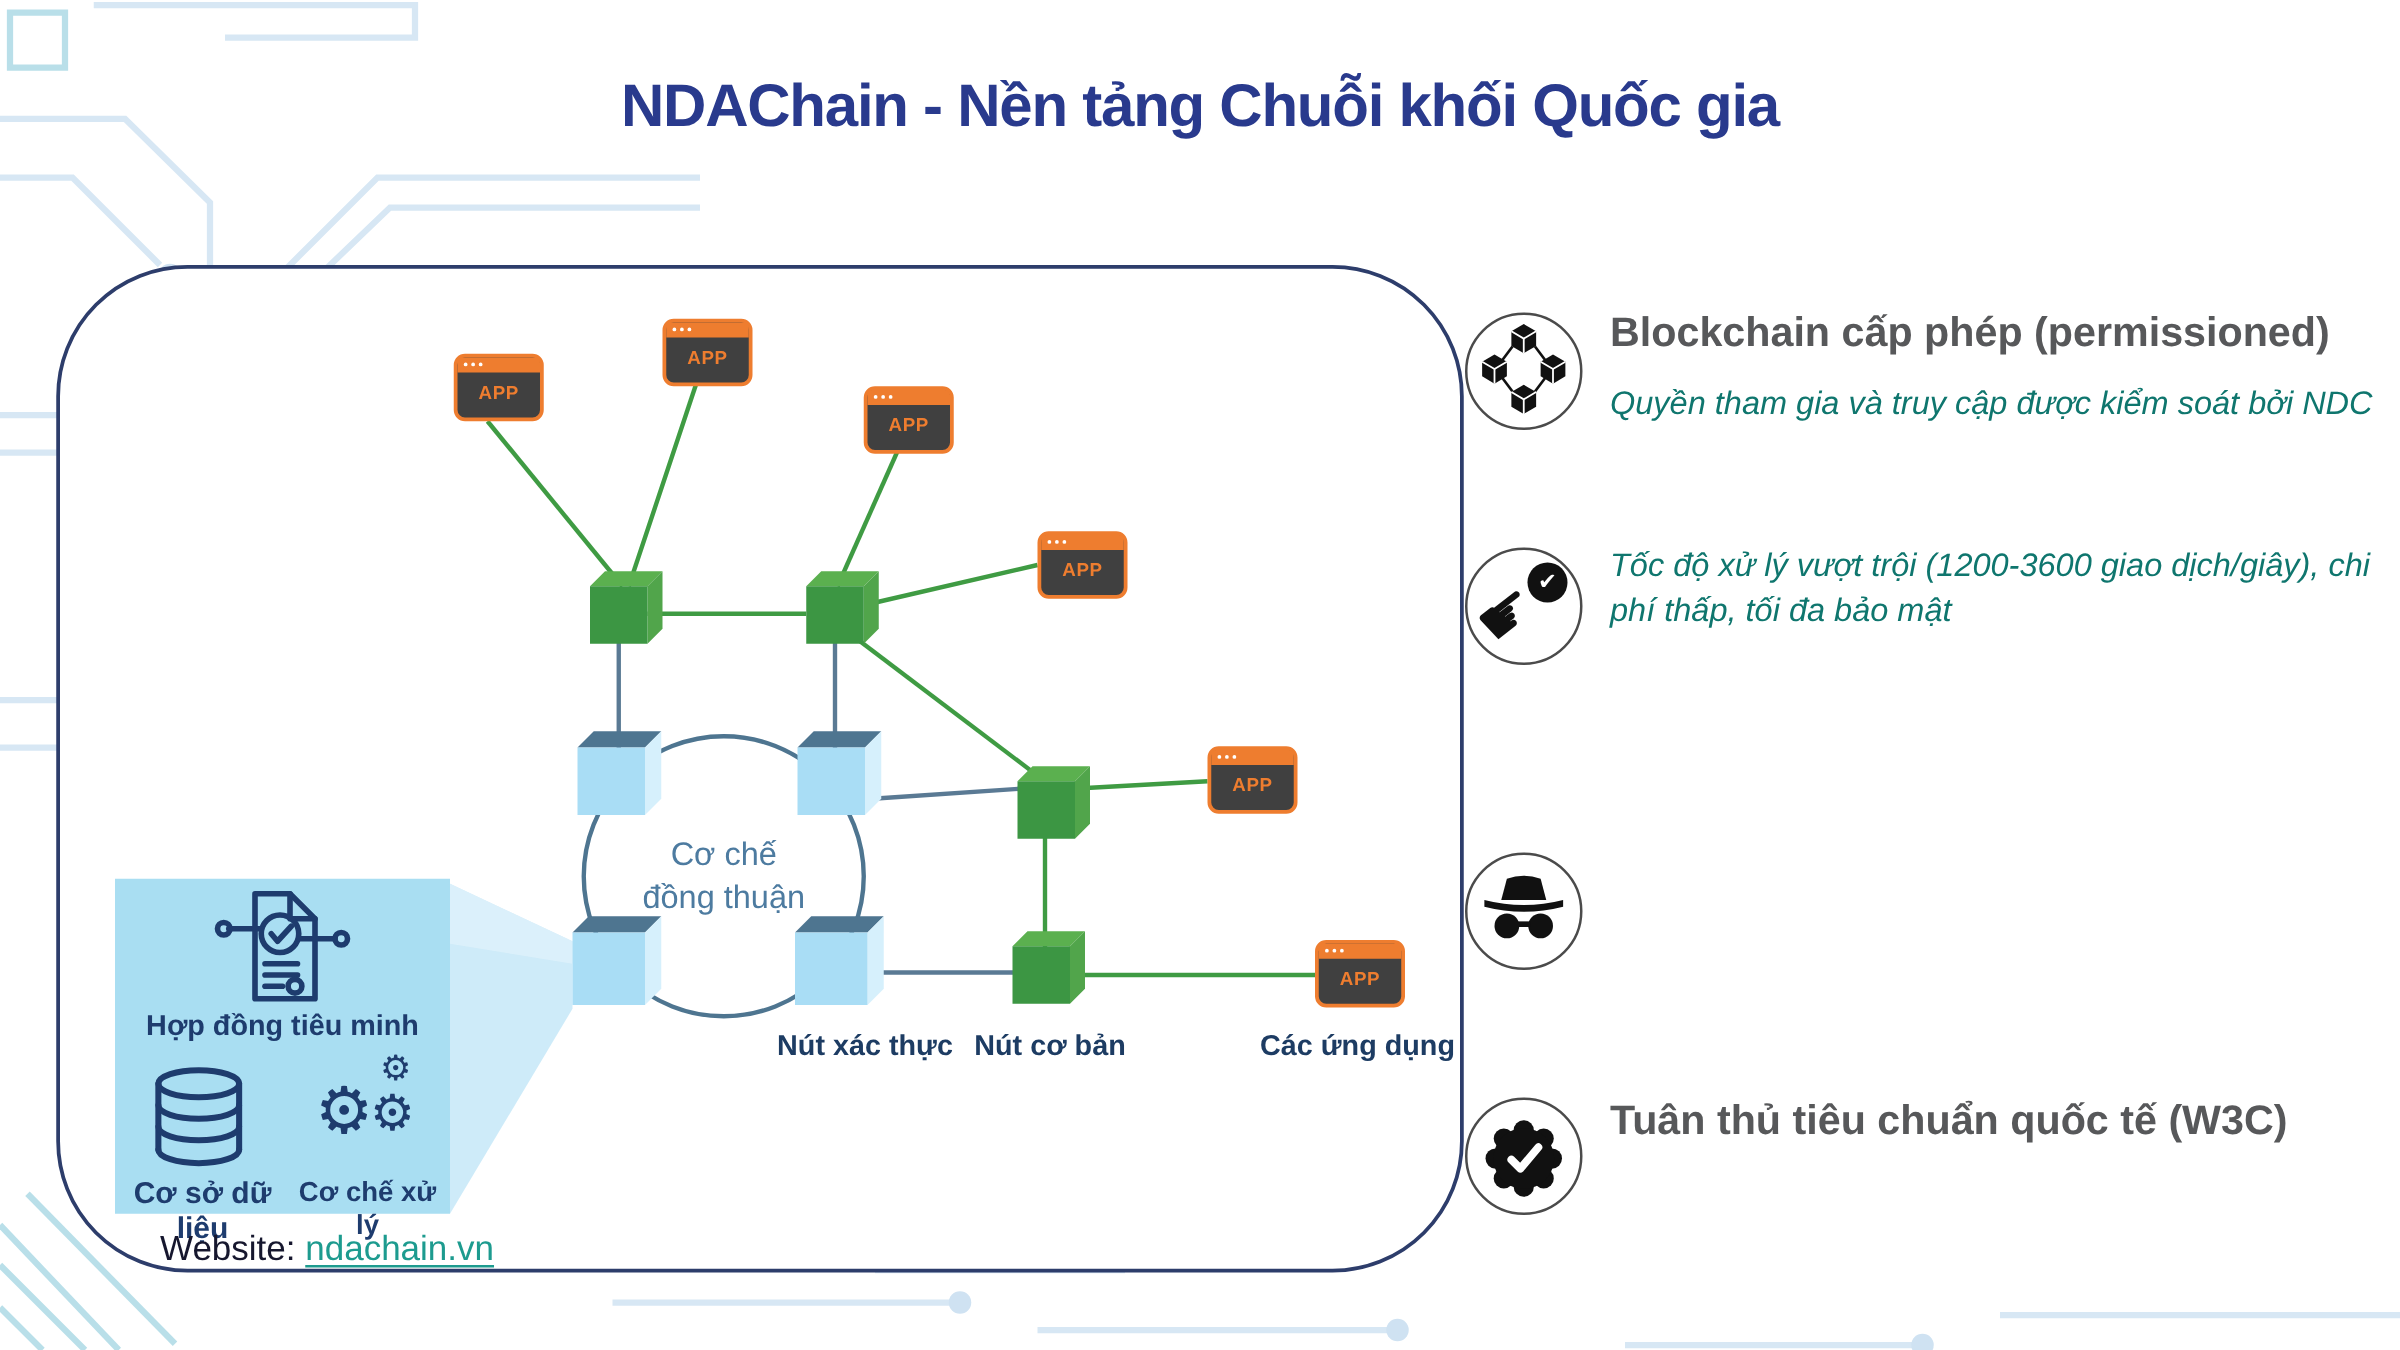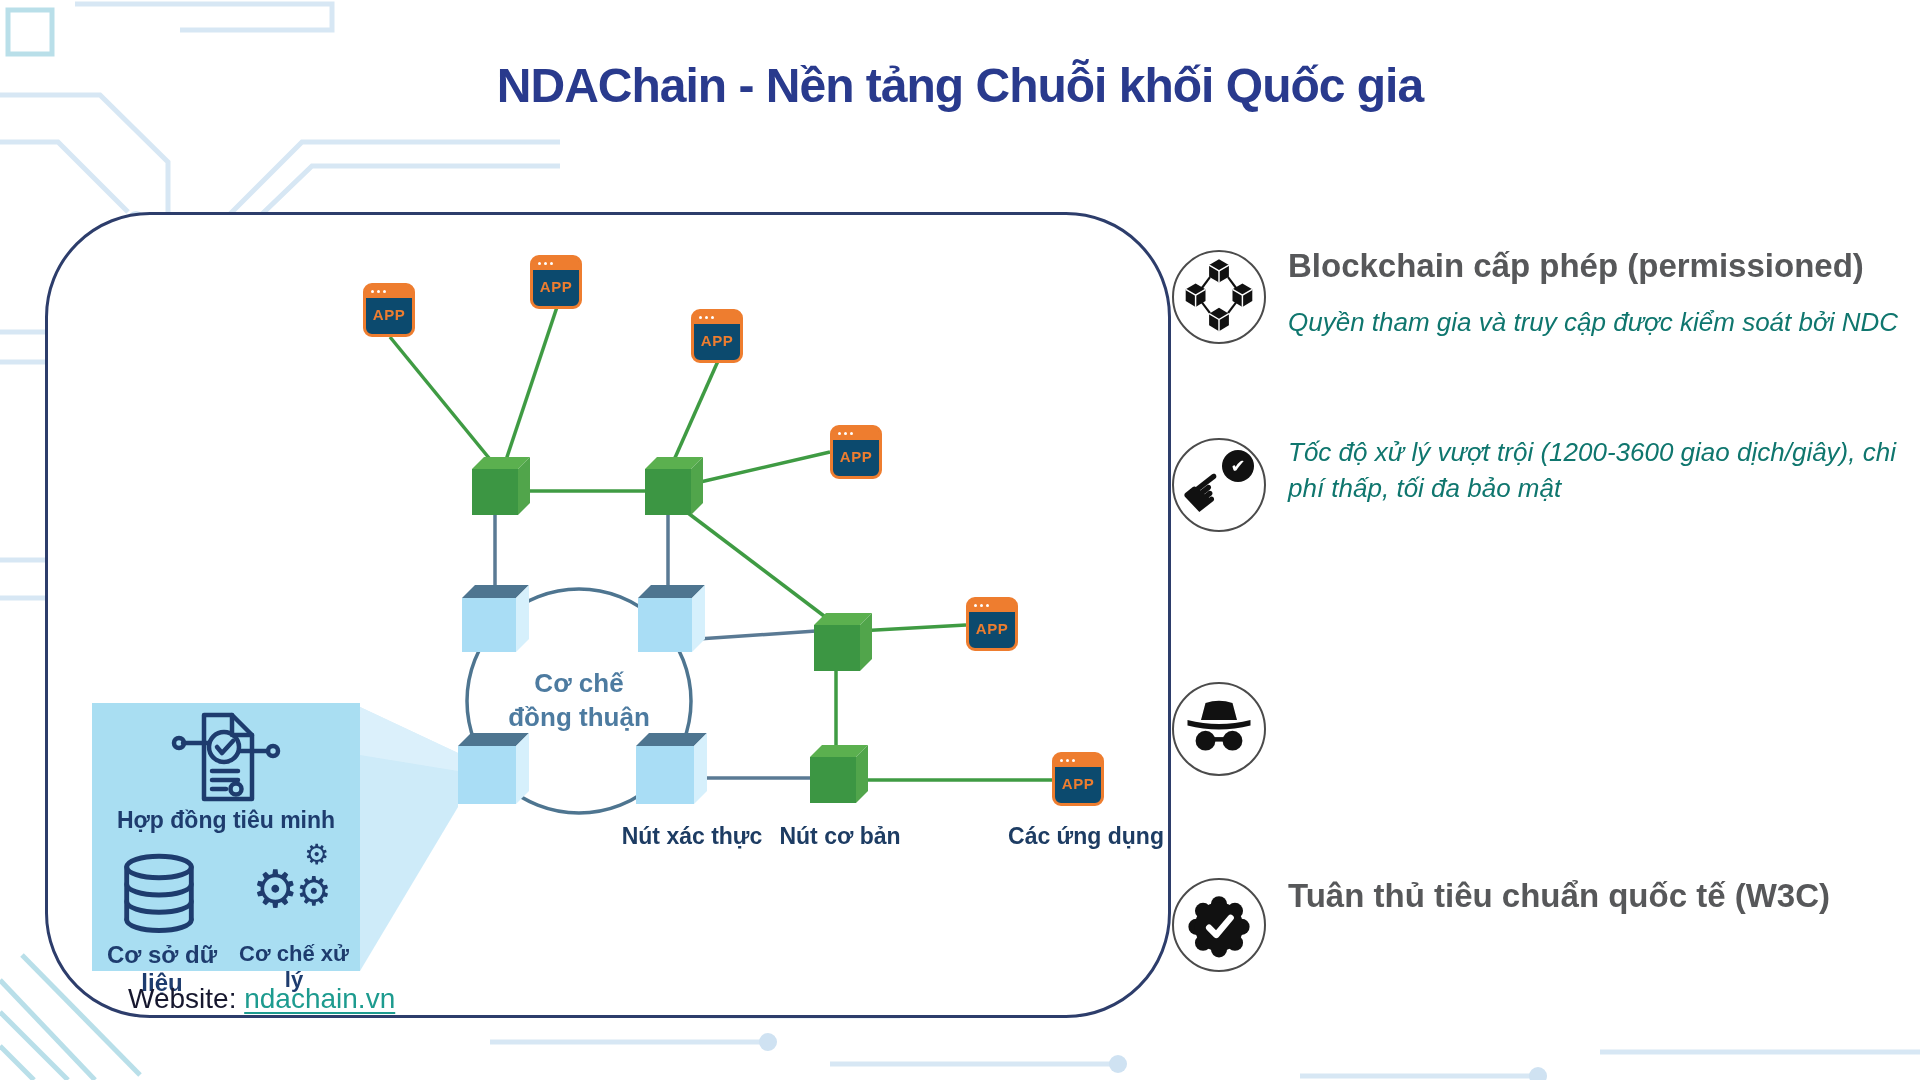--- a/index.html
+++ b/index.html
@@ -22,30 +22,30 @@
   .cube .f{left:0;top:var(--d);width:var(--s);height:var(--s);background:var(--cf);}
   .cube .t{left:0;top:0;width:var(--s);height:var(--d);background:var(--ct);
            transform:skewX(-45deg);transform-origin:0 100%;}
   .cube .r{left:var(--s);top:var(--d);width:var(--d);height:var(--s);background:var(--cr);
            transform:skewY(-45deg);transform-origin:0 0;}
   .green{--s:46px;--d:12px;--cf:#3c9643;--ct:#5bb04f;--cr:#51a54b;}
   .blue {--s:54px;--d:13px;--cf:#a9ddf5;--ct:#4e7590;--cr:#d6f0fc;}
   .blue.tall{--s:58px;}
 
   
-  .app{position:absolute;z-index:3;width:52px;height:54px;background:#0c4a6e;
+  .app{position:absolute;z-index:3;width:72px;height:54px;background:#404040;
     border:3px solid #ee7d2f;border-radius:9px;box-sizing:border-box;}
   .app .bar{height:12px;background:#ee7d2f;border-radius:4px 4px 0 0;display:flex;gap:3px;
     padding:4px 0 0 5px;box-sizing:border-box;}
   .app .bar i{width:3px;height:3px;background:#fff;border-radius:50%;}
   .app span{display:block;text-align:center;margin-top:8px;color:#ee7d2f;
     font-weight:bold;font-size:15px;letter-spacing:.5px;}
 
   .consensus-text{position:absolute;left:531px;top:486px;transform:translate(-50%,-50%);
-    z-index:1;text-align:center;font-size:26px;color:#4d7ba0;line-height:1.3;white-space:nowrap;font-weight:bold;}
+    z-index:1;text-align:center;font-size:26px;color:#4d7ba0;line-height:1.3;white-space:nowrap;}
   .node-label{position:absolute;z-index:3;transform:translateX(-50%);white-space:nowrap;
     font-size:23px;font-weight:bold;color:#1d3c63;}
 
   
   .inset{position:absolute;left:44px;top:488px;width:268px;height:268px;background:#a9def2;z-index:2;}
   .inset .ic-contract{position:absolute;left:69px;top:6px;}
   .inset .lbl-contract{position:absolute;left:0;top:104px;width:268px;text-align:center;
     font-size:23px;font-weight:bold;color:#1e3c6e;}
   .inset .ic-db{position:absolute;left:26px;top:150px;}
   .inset .ic-gears{position:absolute;left:158px;top:138px;width:96px;height:92px;color:#1e3c6e;

